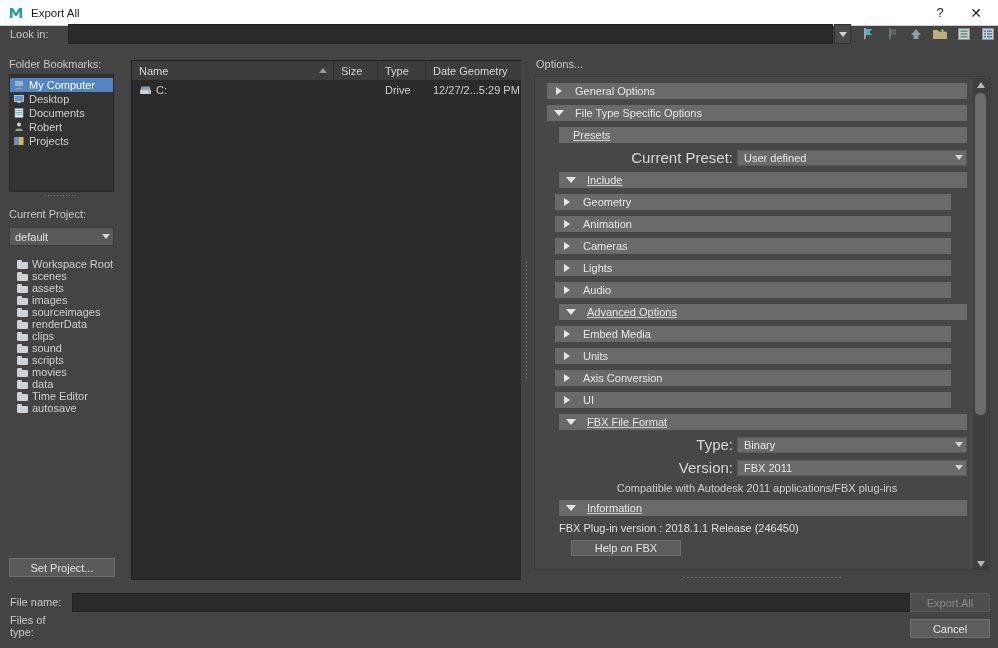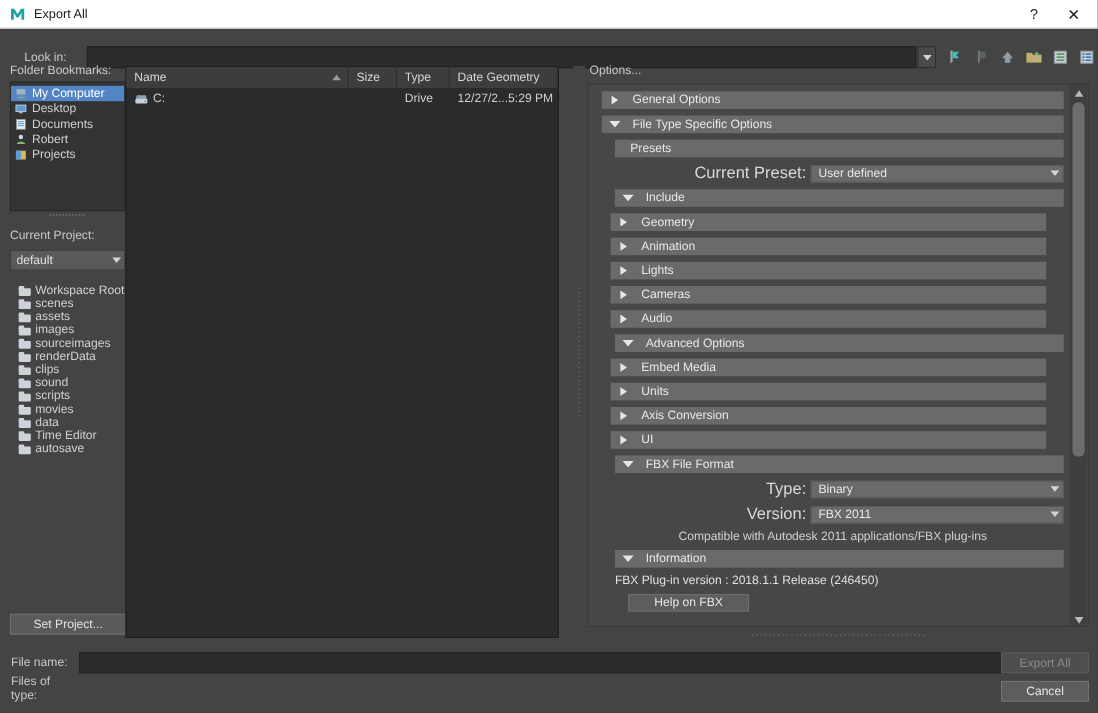--- a/index.html
+++ b/index.html
@@ -24,22 +24,22 @@
   .tb-title { margin-left: 8px; font-size: 11.5px; color: #1a1a1a; }
   .tb-spacer { flex: 1; }
   .tb-btn {
     width: 36px; height: 26px; display: flex; align-items: center; justify-content: center;
     color: #222; font-size: 13px; cursor: default;
   }
   .tb-btn.close { font-size: 14px; font-weight: 300; margin-right: 4px; }
 
   
   .lookin-row {
-    position: absolute; left: 0; top: 38px; width: 998px; height: 28px;
-    display: flex; align-items: center; padding-left: 12px;
+    position: absolute; left: 0; top: 20px; width: 998px; height: 28px;
+    display: flex; align-items: center;
   }
   .lookin-label { width: 68px; padding-left: 10px; color: #c8c8c8; font-size: 11px; }
   .lookin-combo {
     height: 20px; background: #2b2b2b; border: 1px solid #222;
     width: 772px; position: relative; display: flex; align-items: center;
   }
   .combo-arrow-btn {
     width: 17px; height: 20px; background: #4a4a4a; border: 1px solid #2f2f2f;
     display: flex; align-items: center; justify-content: center; margin-left: 1px;
   }
@@ -85,21 +85,21 @@
   .folder-ico .tab { position: absolute; left: 0; top: 0; width: 5px; height: 3px; background: #cdd3d8; border-radius: 1px 1px 0 0; }
 
   .setproject-btn {
     position: absolute; left: 9px; top: 558px; width: 106px; height: 19px;
     background: #5a5a5a; border: 1px solid #6e6e6e; color: #e2e2e2;
     font-size: 11px; display: flex; align-items: center; justify-content: center;
   }
 
   
   .filelist {
-    position: absolute; left: 114px; top: 60px; width: 394px; height: 520px;
+    position: absolute; left: 131px; top: 60px; width: 394px; height: 520px;
     background: #2b2b2b; border: 1px solid #1f1f1f;
   }
   .fl-header { display: flex; height: 20px; background: #3d3d3d; border-bottom: 1px solid #2a2a2a; }
   .fl-th {
     display: flex; align-items: center; font-size: 11px; color: #d6d6d6;
     padding-left: 7px; border-right: 1px solid #2f2f2f; background: #3d3d3d;
     position: relative;
   }
   .fl-th .sortmark {
     position: absolute; right: 6px; top: 7px;
@@ -139,21 +139,21 @@
     width: 0; height: 0; border-top: 4.5px solid transparent; border-bottom: 4.5px solid transparent;
     border-left: 6px solid #e6e6e6;
   }
   .bar .tri-down {
     position: absolute; left: 7px; top: 5px;
     width: 0; height: 0; border-left: 5px solid transparent; border-right: 5px solid transparent;
     border-top: 6px solid #e6e6e6;
   }
   .bar .bar-label { padding-left: 28px; font-size: 11px; color: #e8e8e8; }
   .bar.level0 { width: 420px; margin-left: 0; }
-  .bar.level1 { width: 408px; margin-left: 12px; }
+  .bar.level1 { width: 408px; margin-left: 12px; text-decoration: underline; }
   .bar.level2 { width: 396px; margin-left: 8px; }
   .bar.plain { background: #6a6a6a; }
   .bar.plain .bar-label { padding-left: 14px; }
 
   .field-row {
     display: flex; align-items: center; justify-content: flex-end;
     margin-bottom: 6px; width: 420px;
   }
   .field-row .fl-lab { font-size: 15px; color: #d8d8d8; margin-right: 4px; }
   .field-combo {
@@ -516,25 +516,25 @@
         <div class="bar level2">
           <span class="tri-right"></span>
           <span class="bar-label">Geometry</span>
         </div>
         <div class="bar level2">
           <span class="tri-right"></span>
           <span class="bar-label">Animation</span>
         </div>
         <div class="bar level2">
           <span class="tri-right"></span>
+          <span class="bar-label">Cameras</span>
+        </div>
+        <div class="bar level2">
+          <span class="tri-right"></span>
           <span class="bar-label">Lights</span>
-        </div>
-        <div class="bar level2">
-          <span class="tri-right"></span>
-          <span class="bar-label">Cameras</span>
         </div>
         <div class="bar level2">
           <span class="tri-right"></span>
           <span class="bar-label">Audio</span>
         </div>
         <div class="bar level1">
           <span class="tri-down"></span>
           <span class="bar-label">Advanced Options</span>
         </div>
 

